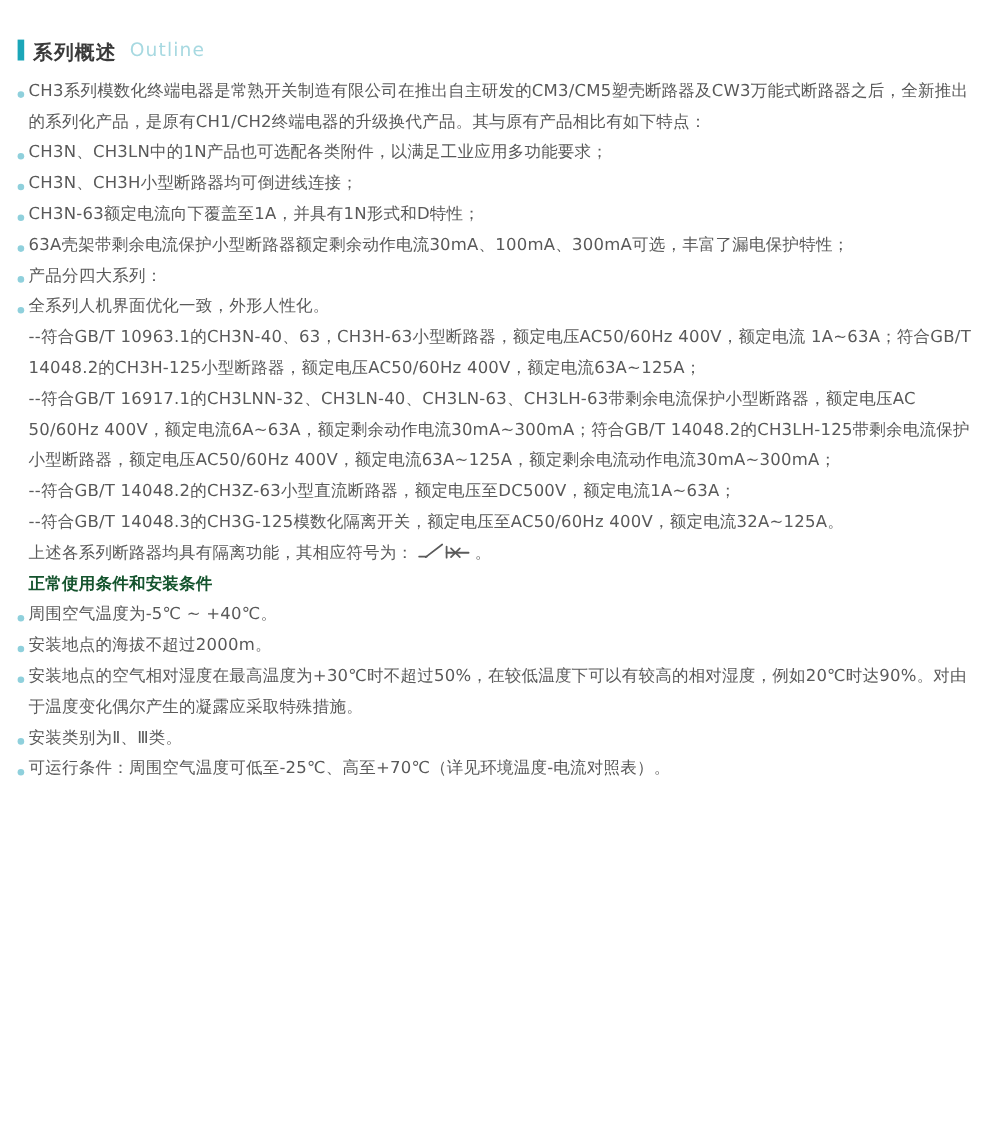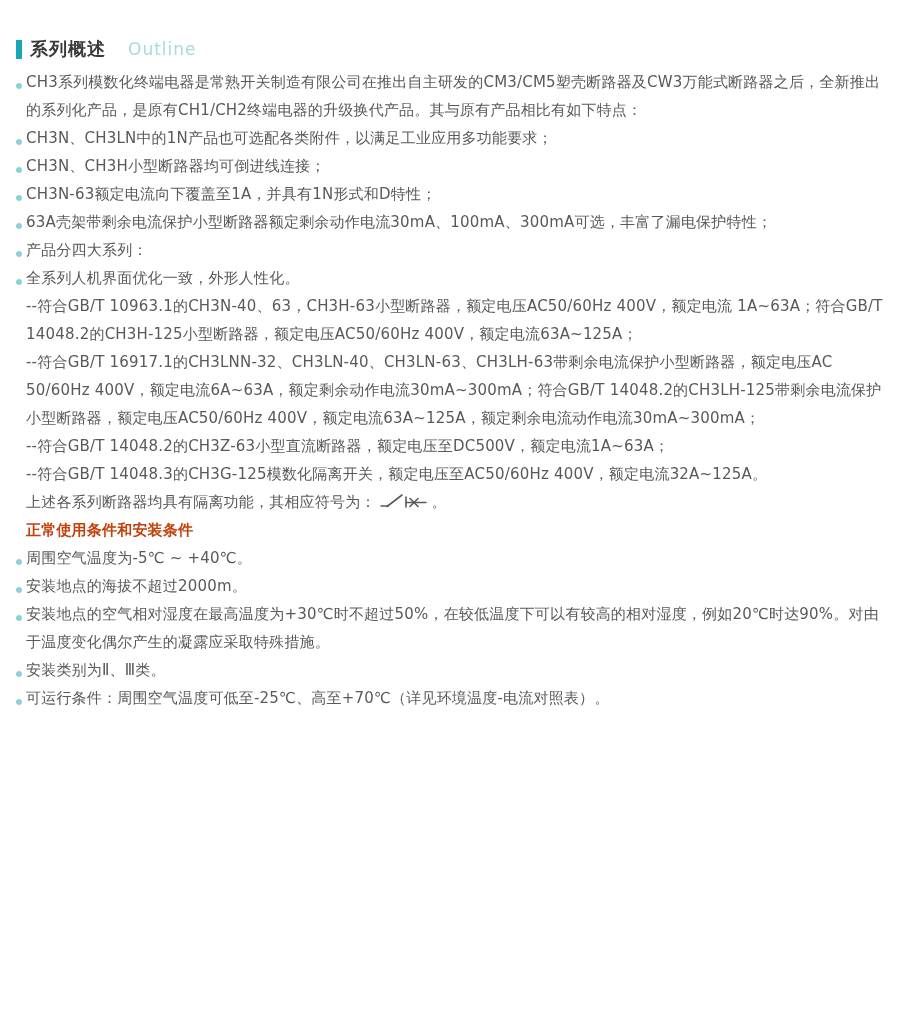--- a/index.html
+++ b/index.html
@@ -5,35 +5,35 @@
   html,body { margin:0; padding:0; background:#ffffff; }
   body {
     width:900px; height:1031px; overflow:hidden;
     font-family:"DejaVu Sans","Liberation Sans",sans-serif;
     color:#595959;
     -webkit-font-smoothing:antialiased;
   }
   .page { padding:36px 14px 0 16px; }
 
   
-  .sec-header { display:flex; align-items:center; height:26px; margin-bottom:6px; }
+  .sec-header { display:flex; height:26px; margin-bottom:6px; }
   .accent-bar { width:6px; height:19px; background:#1BA6B8; margin-right:8px; }
   .title-zh { font-size:18px; font-weight:bold; color:#3a3a3a; letter-spacing:1px; }
-  .title-en { font-size:17px; color:#A7D9E1; margin-left:22px; letter-spacing:1px; }
+  .title-en { font-size:17px; color:#A7D9E1; margin-left:12px; letter-spacing:1px; }
 
   
   .content { font-size:15px; line-height:28px; letter-spacing:0.2px; }
   .item { position:relative; padding-left:10px; }
   .item .dot {
     position:absolute; left:0; top:15px;
     width:6px; height:6px; border-radius:50%;
     background:#8FD0DC;
   }
   .item.plain { }
-  .item.subheading { font-weight:bold; color:#c2410c; }
+  .item.subheading { font-weight:bold; color:#14532d; }
   .iso-symbol { display:inline-block; vertical-align:-3px; margin:0 4px; }
   .iso-symbol svg { display:block; }
 </style>
 </head>
 <body>
 
 <div class="page">
 
   <div class="sec-header">
     <span class="accent-bar"></span>

